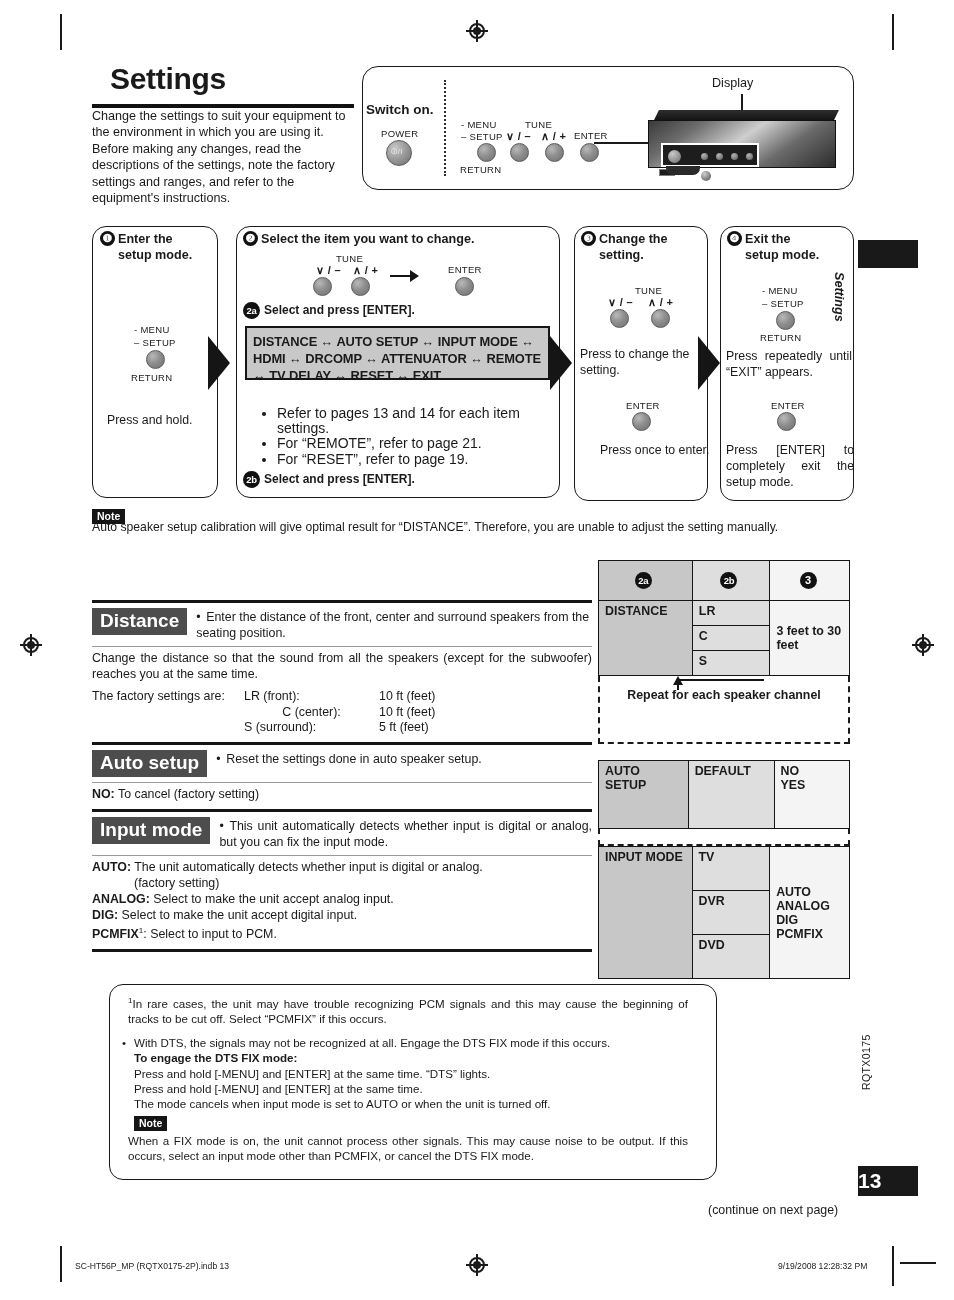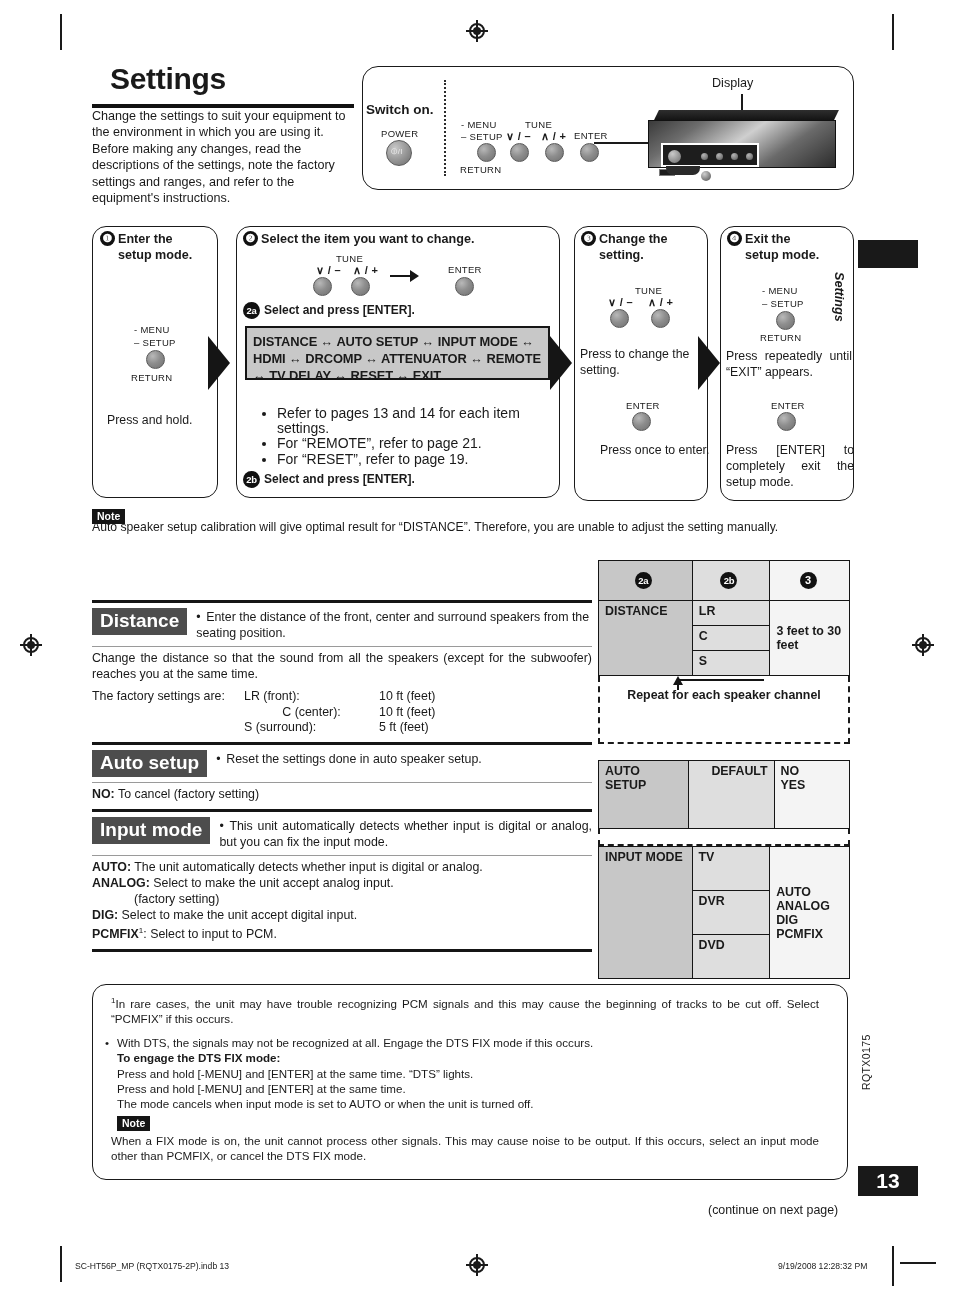--- a/index.html
+++ b/index.html
@@ -189,21 +189,21 @@
   .dotframe{
     position:absolute; border:2px dashed #1a1a1a; border-top:none;
   }
   #repeat-txt{
     left:598px; top:688px; width:252px; text-align:center;
     font-size:12.4px; font-weight:bold;
   }
 
   
   #footbox{
-    left:92px; top:984px; width:756px; height:196px;
+    left:109px; top:984px; width:608px; height:196px;
     border:1.4px solid #1a1a1a; border-radius:14px; background:#fff;
     padding:8px 28px 0 12px;
   }
   #footbox .ft{ font-size:11.6px; line-height:15.2px; }
   .bld{ font-weight:bold; }
 
   
   #sidetab{
     left:858px; top:240px; width:60px; height:28px; background:#191919;
   }
@@ -216,21 +216,21 @@
   }
   #rqt{
     left:860px; top:1090px; width:0; height:0;
   }
   #rqt span{
     position:absolute; transform:rotate(-90deg); transform-origin:0 0;
     font-size:10.5px; white-space:nowrap; letter-spacing:.4px;
   }
   #pagenum{
     left:858px; top:1166px; width:60px; height:30px; background:#191919;
-    color:#fff; font-size:21px; font-weight:bold; text-align:center; line-height:30px;
+    color:#fff; font-size:21px; font-weight:bold; line-height:30px;
   }
   #continue{ left:700px; top:1203px; font-size:12.4px;margin-left:8px; }
 
   
   #foot-l{ left:75px; top:1261px; font-size:8.6px; color:#222; }
   #foot-r{ left:778px; top:1261px; font-size:8.6px; color:#222; }
 </style>
 </head>
 <body>
 
@@ -425,22 +425,22 @@
   <div class="sec-rule-thick"></div>
   <div class="sec-head" style="display:flex;align-items:flex-start;gap:9px;">
     <span class="sec-tag">Input mode</span>
     <span class="sec-desc just" style="flex:1;padding-top:2px;">
       <span style="display:inline-block;width:10px;">•</span><span>This unit automatically detects whether input is digital or analog, but you can fix the input mode.</span>
     </span>
   </div>
   <div class="sec-rule-thin"></div>
   <div class="sec-body">
     <div><span class="bld">AUTO:</span><span> The unit automatically detects whether input is digital or analog.</span></div>
+    <div style="padding-left:42px;"><span>(factory setting)</span></div>
     <div><span class="bld">ANALOG:</span><span> Select to make the unit accept analog input.</span></div>
-    <div style="padding-left:42px;"><span>(factory setting)</span></div>
     <div><span class="bld">DIG:</span><span> Select to make the unit accept digital input.</span></div>
     <div><span class="bld">PCMFIX</span><sup style="font-size:8px;">1</sup><span>: Select to input to PCM.</span></div>
   </div>
   <div class="sec-rule-thick"></div>
 </div>
 
 <table class="vtable" id="hdr-tbl">
   <tbody>
       <tr>
     <td class="c2a" style="width:94px;"><span class="subnum">2a</span></td>
@@ -470,21 +470,21 @@
   <path d="M80 14 L80 4 L166 4" fill="none" stroke="#151515" stroke-width="2"></path>
   <path d="M80 0 l5 9 h-10 z" fill="#151515"></path>
 </svg>
 <div class="pg" id="repeat-txt">Repeat for each speaker channel</div>
 <div class="dotframe" style="left:598px;top:676px;width:252px;height:68px;"></div>
 
 <table class="vtable" id="auto-tbl">
   <tbody>
       <tr>
     <td class="c2a" style="width:94px;height:68px;">AUTO SETUP</td>
-    <td class="c2b" style="width:88px;text-align:right;">DEFAULT</td>
+    <td class="c2b" style="width:88px;">DEFAULT</td>
     <td class="c3" style="width:80px;">
       <span>NO</span><br>
       <span>YES</span>
     </td>
   </tr>
 </tbody>
   </table>
 <div class="dotframe" style="left:598px;top:828px;width:252px;height:18px;border-bottom:2px dashed #1a1a1a;"></div>
 
 <table class="vtable" id="input-tbl">

